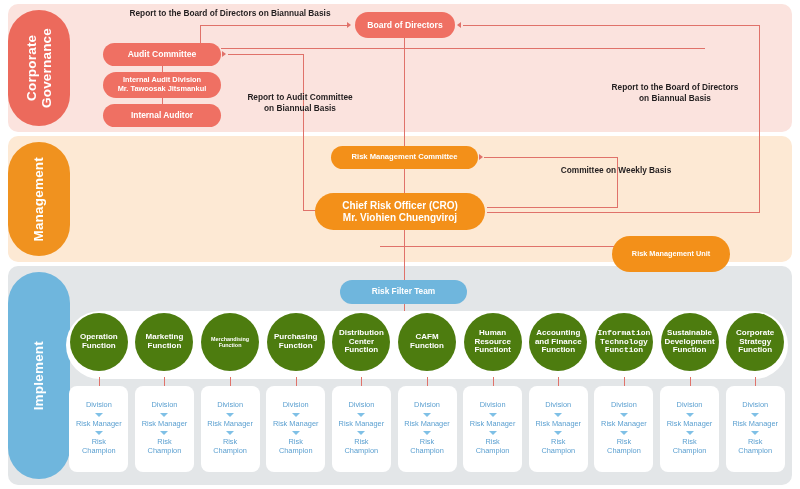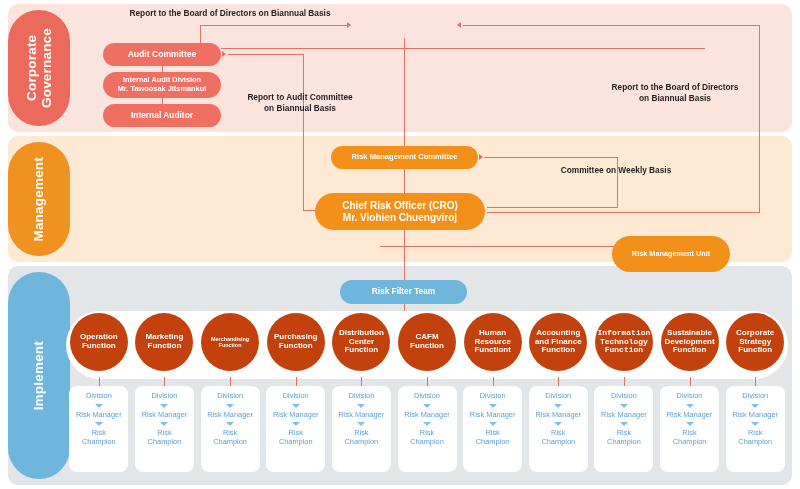--- a/index.html
+++ b/index.html
@@ -119,21 +119,21 @@
     border-radius: 34px;
     z-index: 2;
   }
 
   .fn-circle {
     position: absolute;
     top: 313px;
     width: 58px;
     height: 58px;
     border-radius: 50%;
-    background: #c2410c;
+    background: #4d7c0f;
     color: #ffffff;
     display: flex;
     align-items: center;
     justify-content: center;
     text-align: center;
     font-size: 8px;
     font-weight: bold;
     line-height: 1.12;
     box-sizing: border-box;
     padding: 2px;
@@ -147,21 +147,21 @@
     top: 386px;
     width: 59px;
     height: 86px;
     background: #ffffff;
     border-radius: 8px;
     z-index: 6;
     display: flex;
     flex-direction: column;
     align-items: center;
     justify-content: flex-start;
-    padding-top: 6px;
+    padding-top: 15px;
     box-sizing: border-box;
   }
   .col-box .lvl {
     color: #5a9fd0;
     font-size: 7.4px;
     font-weight: normal;
     text-align: center;
     line-height: 1.15;
   }
   .col-box .dn {
@@ -225,20 +225,23 @@
   <div class="ln" style="left:484px; top:157px; width:133px; height:1px;"></div>
   <div class="ln" style="left:617px; top:157px; width:1px; height:51px;"></div>
   <div class="ln" style="left:487px; top:207px; width:131px; height:1px;"></div>
 
   <div class="ln" style="left:404px; top:230px; width:1px; height:50px;"></div>
 
   <div class="ln" style="left:380px; top:246px; width:234px; height:1px;"></div>
 
   <div class="ln" style="left:404px; top:304px; width:1px; height:7px;"></div>
 
+  <div class="node red n-bod">
+    <span>Board of Directors</span>
+  </div>
   <div class="node red n-audit">
     <span>Audit Committee</span>
   </div>
   <div class="node red n-iad">
     <div>
       <div>Internal Audit Division</div>
       <div>Mr. Tawoosak Jitsmankul</div>
     </div>
   </div>
   <div class="node red n-ia">

